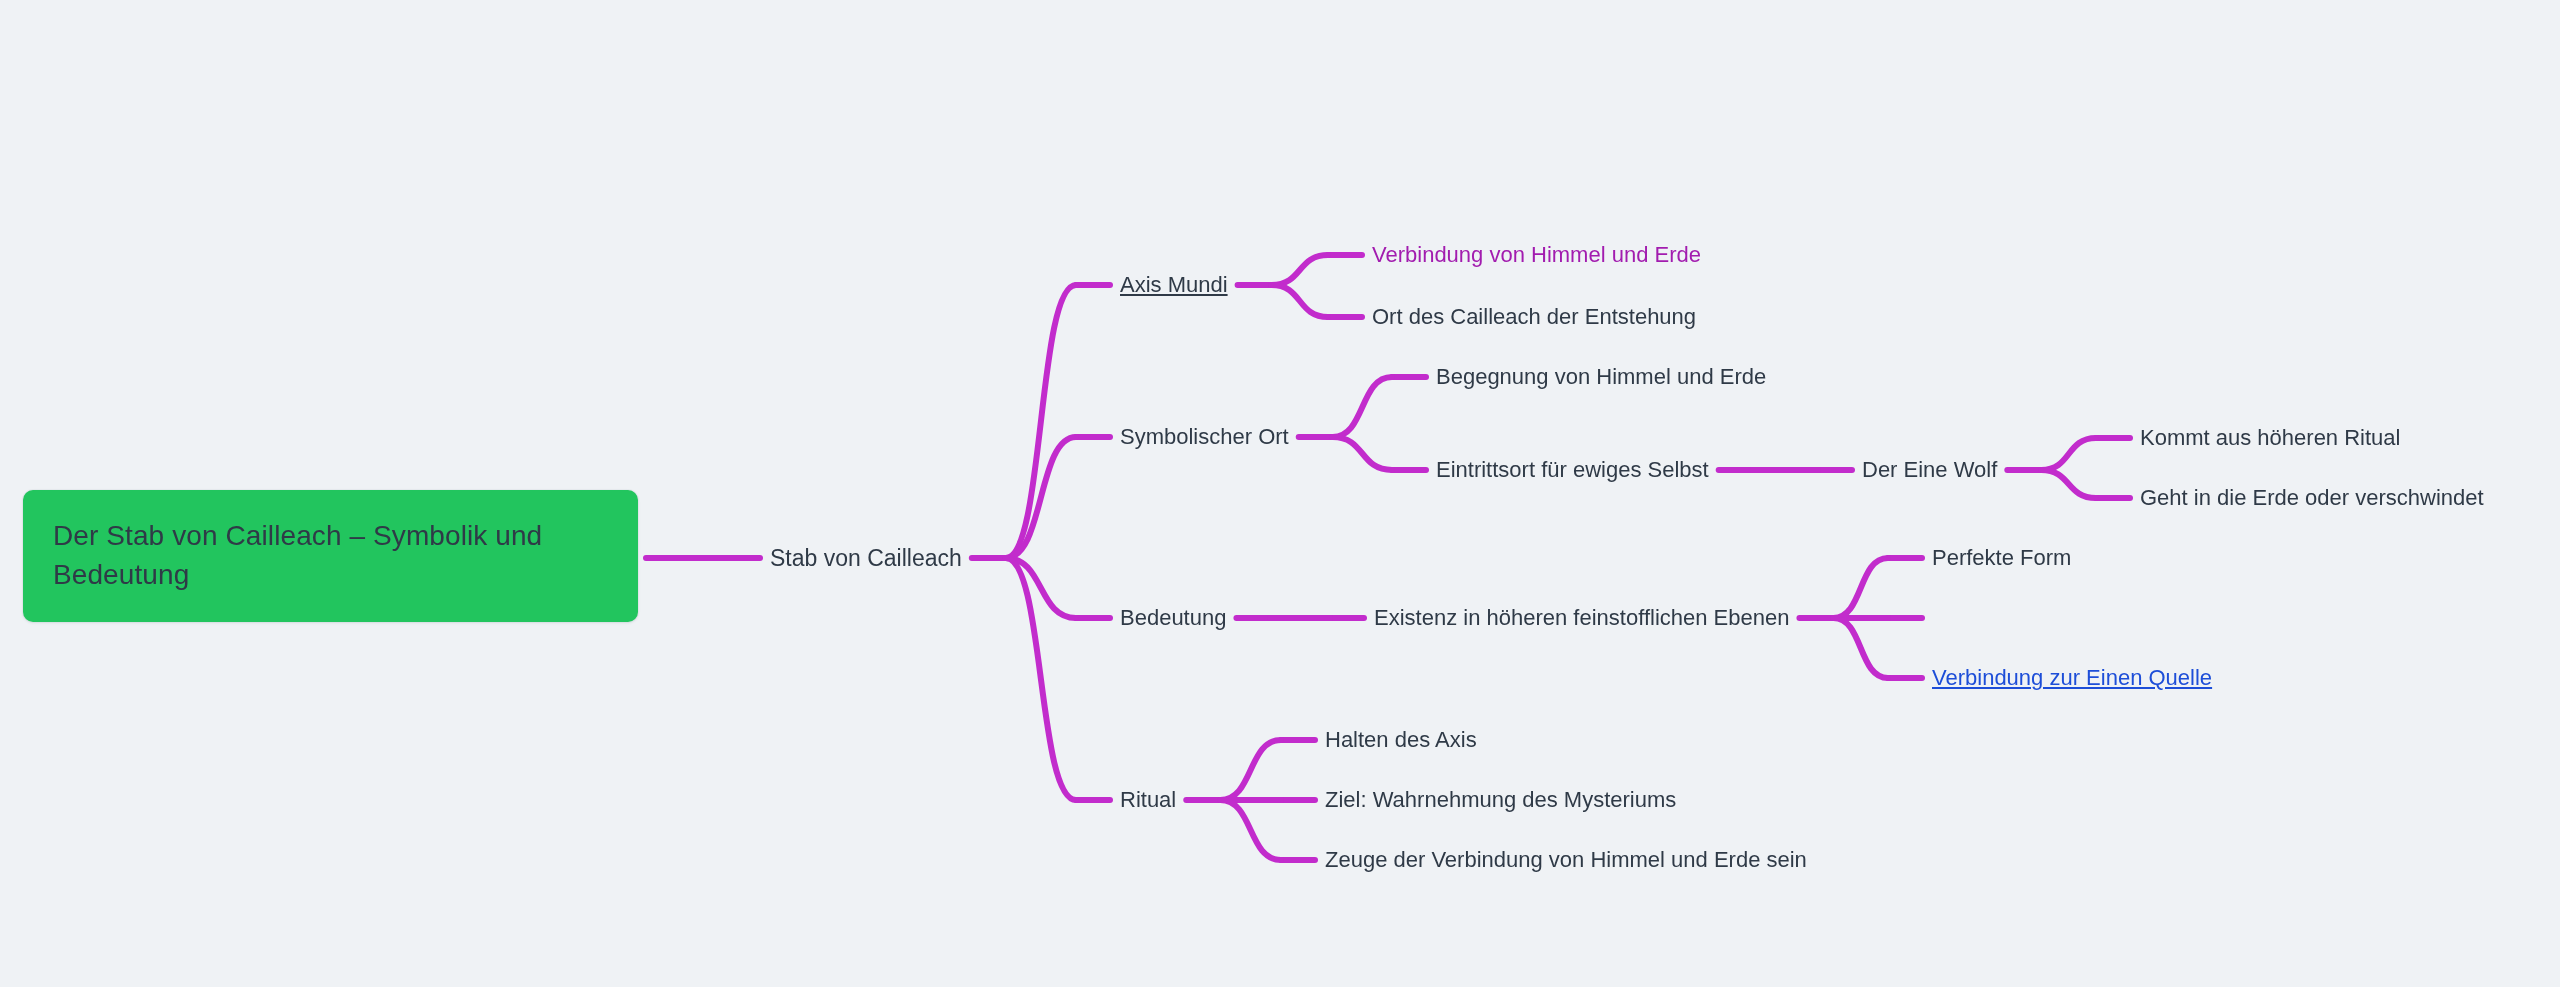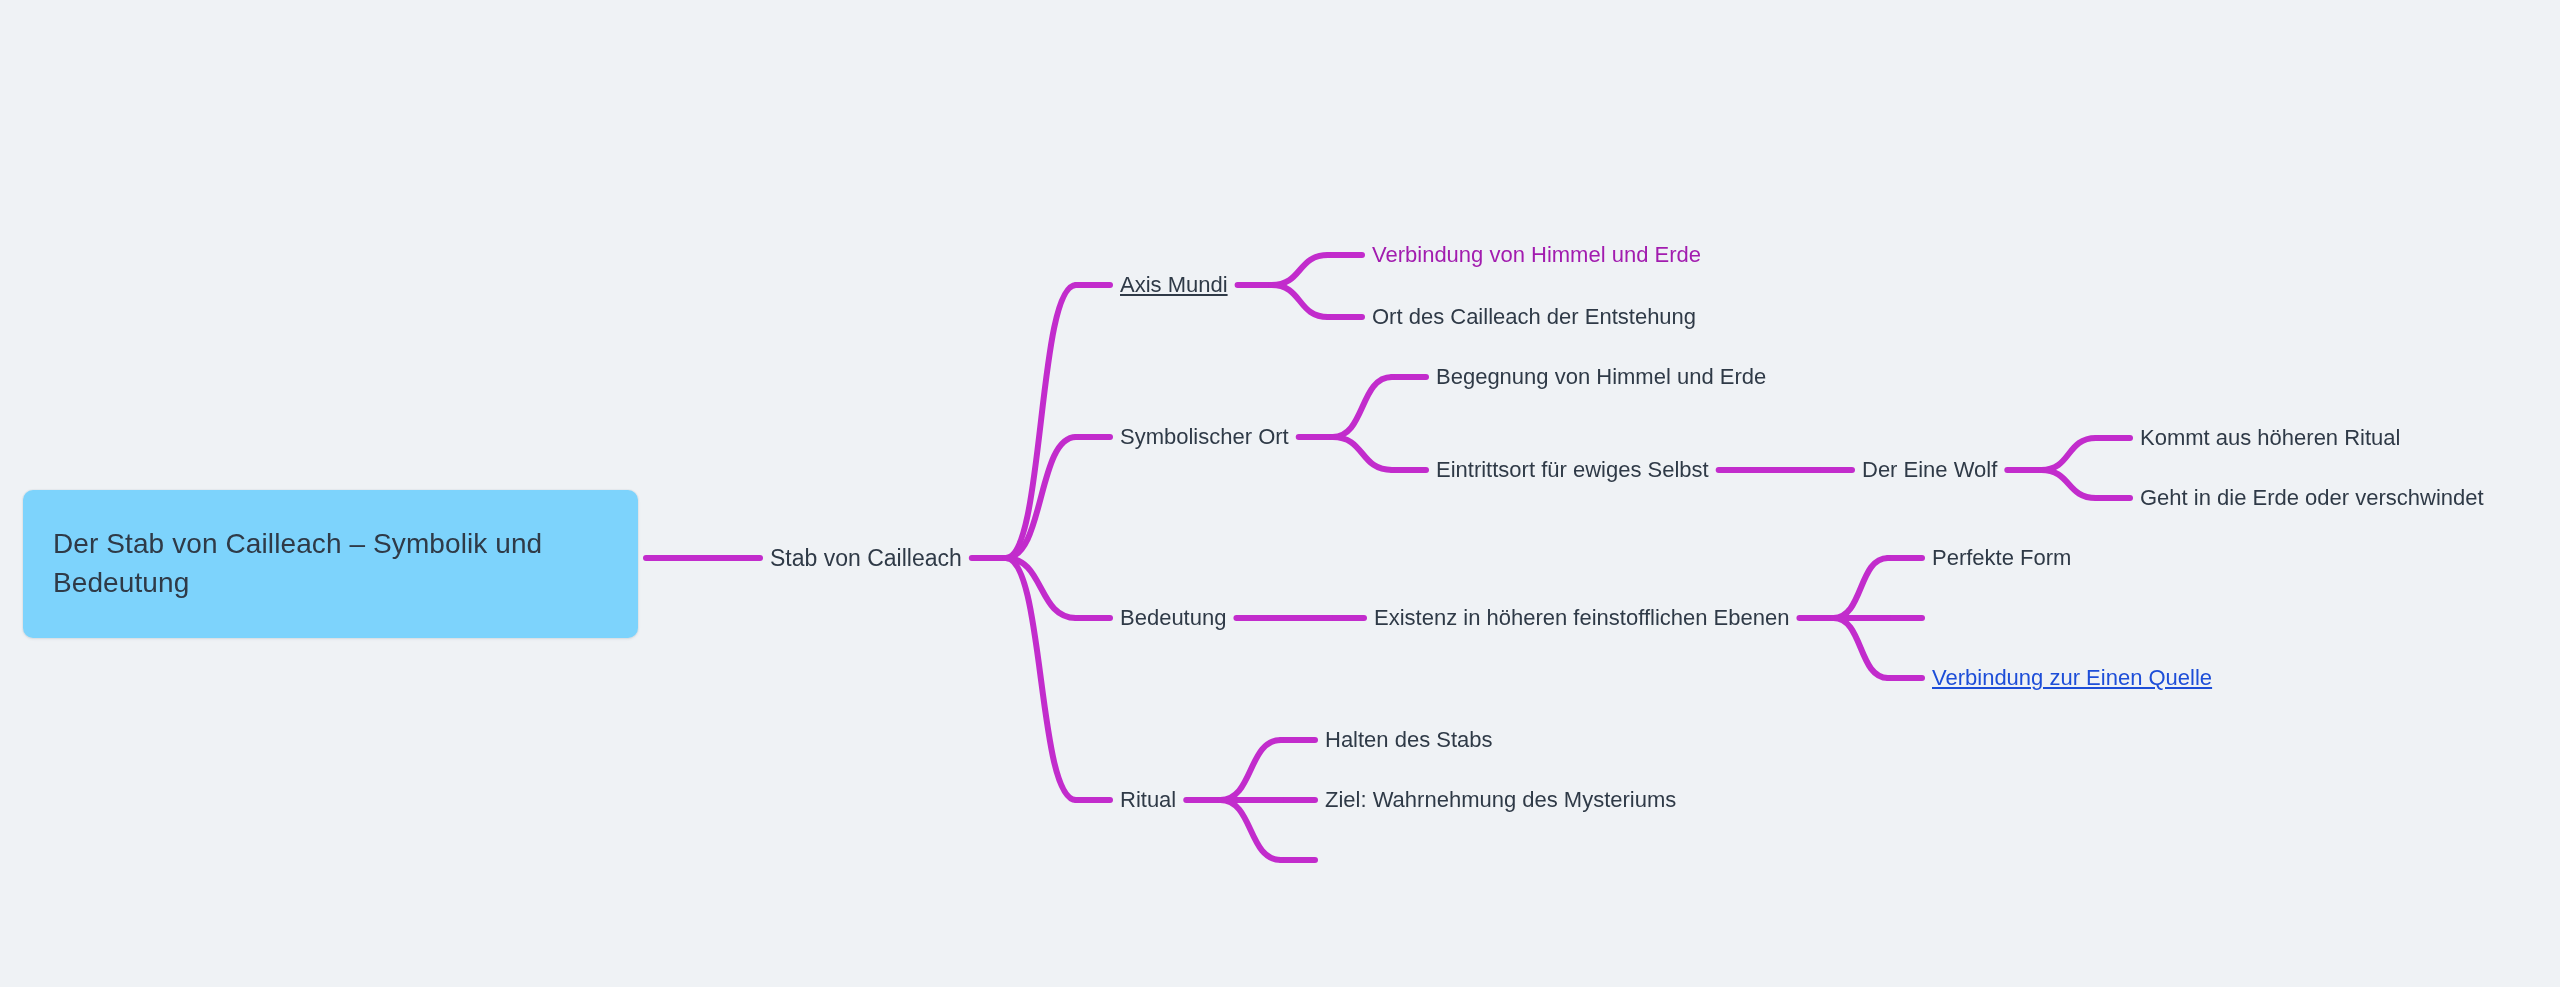--- a/index.html
+++ b/index.html
@@ -105,21 +105,21 @@
       <path d="M 1005.796875 558 C 1044.40859375 558, 1037.38828125 800, 1076 800" stroke="#c22ccc" stroke-width="6" stroke-linecap="round" fill="none"></path>
       <path d="M 1186.25 800 L 1220.25 800" stroke="#c22ccc" stroke-width="6" stroke-linecap="round" fill="none"></path>
       <path d="M 1281 740 L 1315 740" stroke="#c22ccc" stroke-width="6" stroke-linecap="round" fill="none"></path>
       <path d="M 1220.25 800 C 1253.6625 800, 1247.5875 740, 1281 740" stroke="#c22ccc" stroke-width="6" stroke-linecap="round" fill="none"></path>
       <path d="M 1281 800 L 1315 800" stroke="#c22ccc" stroke-width="6" stroke-linecap="round" fill="none"></path>
       <path d="M 1220.25 800 L 1281 800" stroke="#c22ccc" stroke-width="6" stroke-linecap="round" fill="none"></path>
       <path d="M 1281 860 L 1315 860" stroke="#c22ccc" stroke-width="6" stroke-linecap="round" fill="none"></path>
       <path d="M 1220.25 800 C 1253.6625 800, 1247.5875 860, 1281 860" stroke="#c22ccc" stroke-width="6" stroke-linecap="round" fill="none"></path>
     </svg>
 
-  <div class="root-card" style="left: 23px; top: 490px; width: 615px; height: 148px; background: #7dd3fc;">
+  <div class="root-card" style="left: 23px; top: 490px; width: 615px; height: 132px; background: #22c55e;">
     <div class="root-card-text">Der Stab von Cailleach – Symbolik und Bedeutung</div>
   </div>
 
   <div class="node lvl1" style="left: 770px; top: 558px; color: rgb(47, 58, 71);">
     <span>Stab von Cailleach</span>
   </div>
 
   <div class="watermark" style="left: 2090px; top: 145px;"></div>
 
 <div class="node lvl2" style="left: 1120px; top: 285px; color: rgb(47, 58, 71); text-decoration: underline;"><span>Axis Mundi</span></div>
@@ -129,15 +129,16 @@
     <div class="node lvl3" style="left: 1436px; top: 377px; color: rgb(47, 58, 71);"><span>Begegnung von Himmel und Erde</span></div>
     <div class="node lvl3" style="left: 1436px; top: 470px; color: rgb(47, 58, 71);"><span>Eintrittsort für ewiges Selbst</span></div>
     <div class="node lvl4" style="left: 1862px; top: 470px; color: rgb(47, 58, 71);"><span>Der Eine Wolf</span></div>
     <div class="node lvl4" style="left: 2140px; top: 438px; color: rgb(47, 58, 71);"><span>Kommt aus höheren Ritual</span></div>
     <div class="node lvl4" style="left: 2140px; top: 498px; color: rgb(47, 58, 71);"><span>Geht in die Erde oder verschwindet</span></div>
     <div class="node lvl2" style="left: 1120px; top: 618px; color: rgb(47, 58, 71);"><span>Bedeutung</span></div>
     <div class="node lvl3" style="left: 1374px; top: 618px; color: rgb(47, 58, 71);"><span>Existenz in höheren feinstofflichen Ebenen</span></div>
     <div class="node lvl4" style="left: 1932px; top: 558px; color: rgb(47, 58, 71);"><span>Perfekte Form</span></div>
     <div class="node lvl4" style="left: 1932px; top: 678px; color: #1d4ed8; text-decoration: underline;"><span>Verbindung zur Einen Quelle</span></div>
     <div class="node lvl2" style="left: 1120px; top: 800px; color: rgb(47, 58, 71);"><span>Ritual</span></div>
-    <div class="node lvl3" style="left: 1325px; top: 740px; color: rgb(47, 58, 71);"><span>Halten des Stabs</span></div>
+    <div class="node lvl3" style="left: 1325px; top: 740px; color: rgb(47, 58, 71);"><span>Halten des Axis</span></div>
     <div class="node lvl3" style="left: 1325px; top: 800px; color: rgb(47, 58, 71);"><span>Ziel: Wahrnehmung des Mysteriums</span></div>
+    <div class="node lvl3" style="left: 1325px; top: 860px; color: rgb(47, 58, 71);"><span>Zeuge der Verbindung von Himmel und Erde sein</span></div>
   </div>
 
 </body></html>

